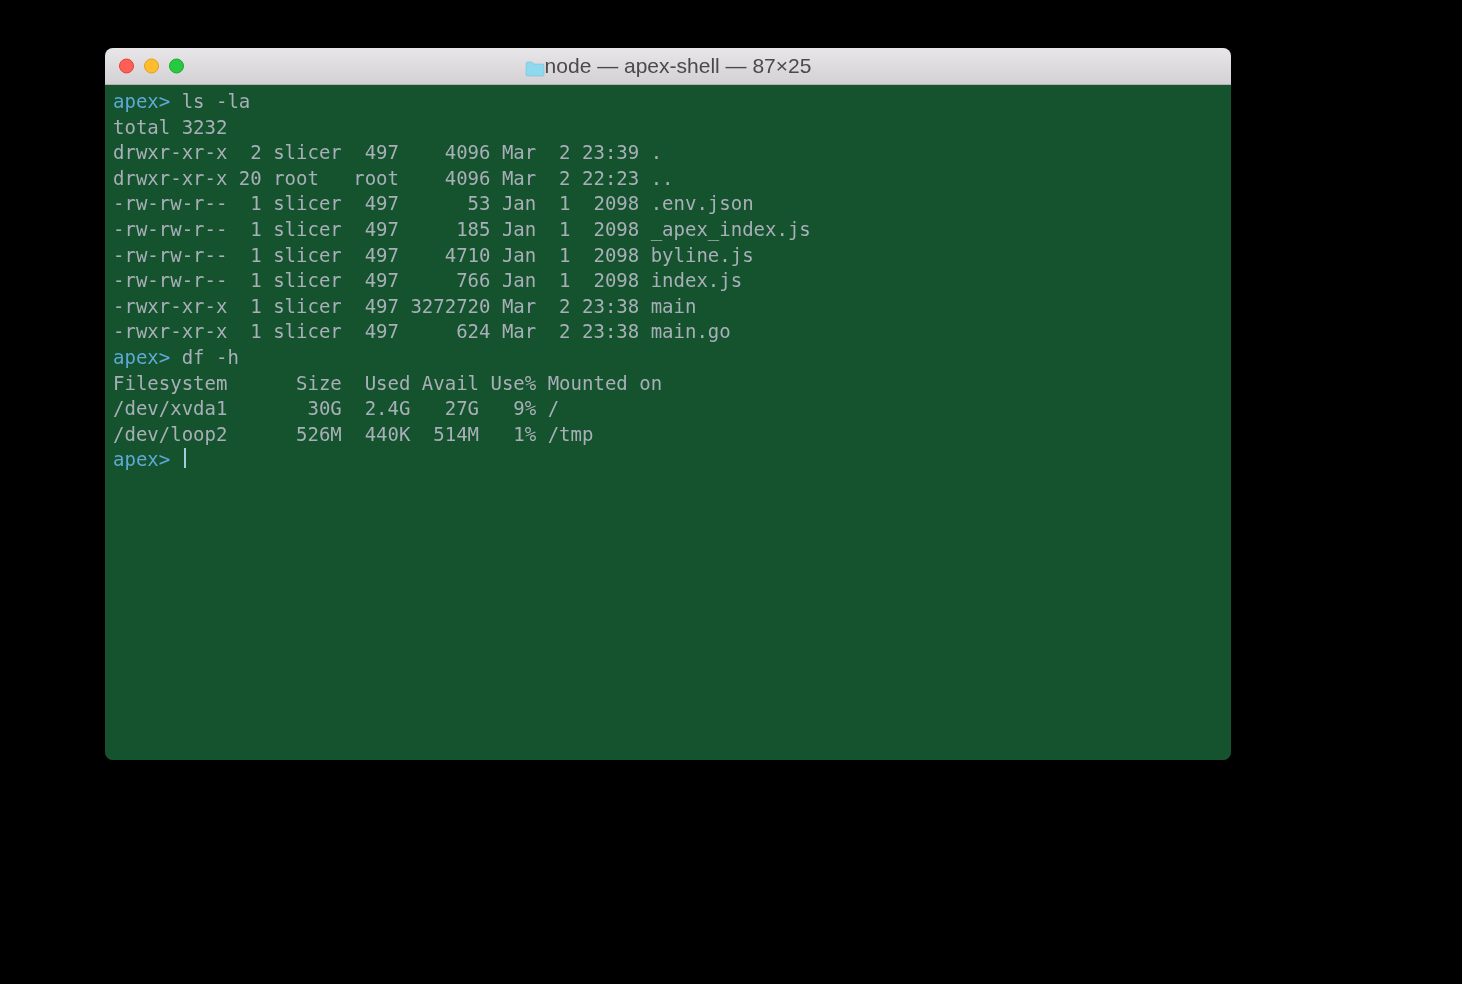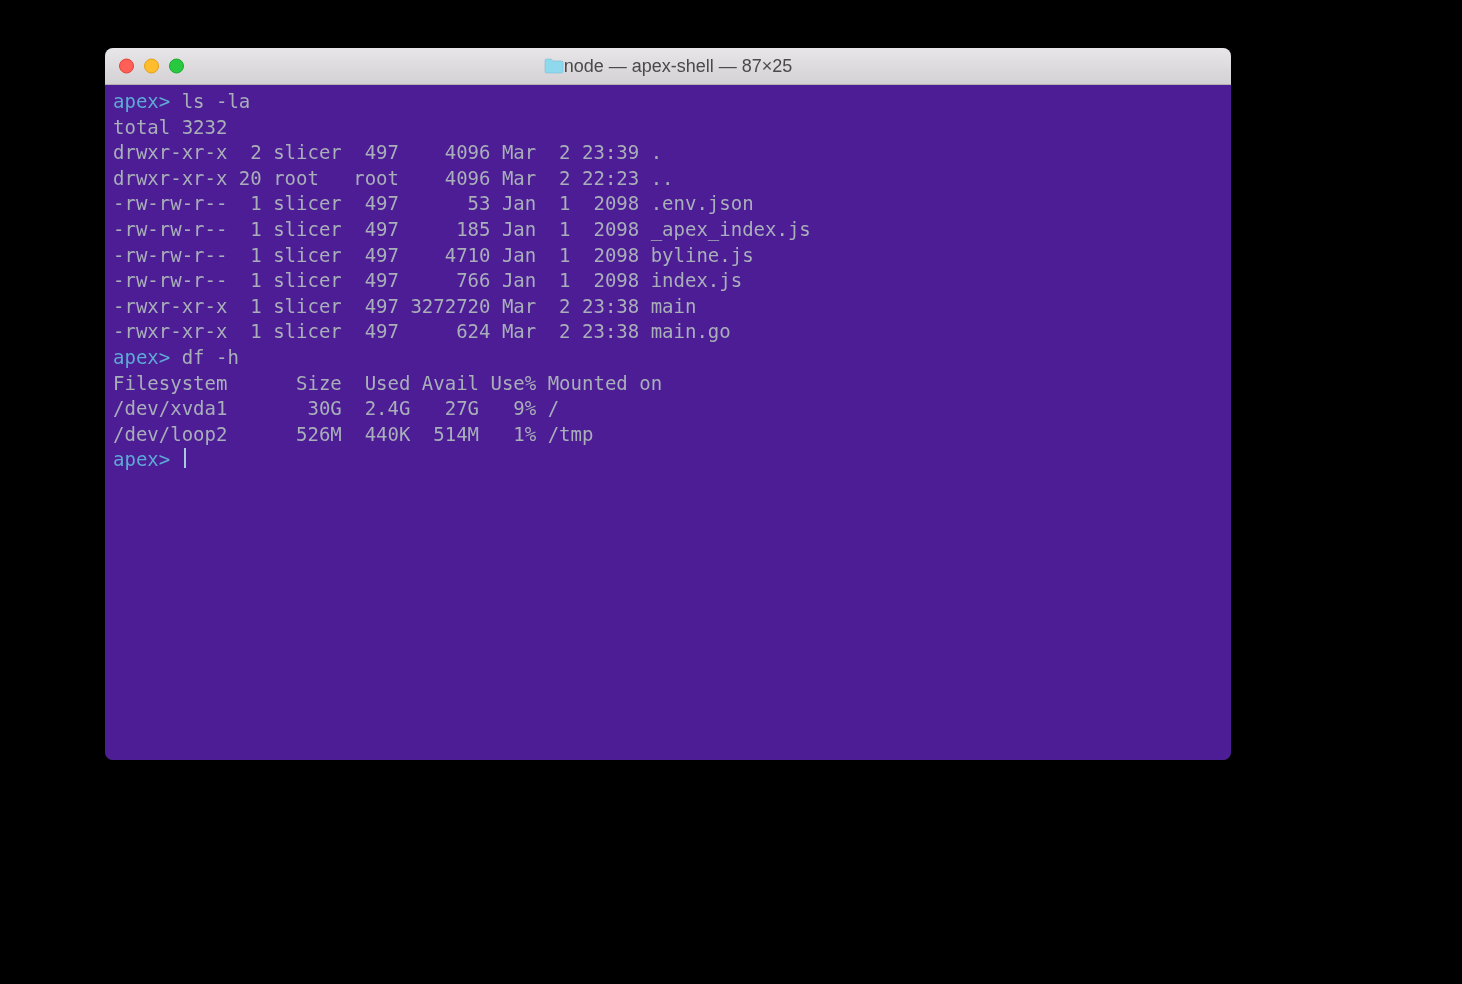--- a/index.html
+++ b/index.html
@@ -49,31 +49,31 @@
   }
   .tl-close    { background: #ff5f57; border: 1px solid #e24238; }
   .tl-min      { background: #ffbd2e; border: 1px solid #e1a116; }
   .tl-zoom     { background: #28c940; border: 1px solid #17ac2c; }
   .title-container {
     margin: 0 auto;
     display: flex;
     align-items: center;
     color: #4a4a4a;
     font-family: -apple-system, BlinkMacSystemFont, "Helvetica Neue", sans-serif;
-    font-size: 18px;
+    font-size: 21px;
     font-weight: 400;
   }
   .folder-icon {
     width: 20px;
     height: 16px;
     display: inline-block;
   }
   .terminal {
     flex: 1;
-    background: #4c1d95;
+    background: #14532d;
     padding: 4px 8px;
     font-size: 19px;
     line-height: 25.6px;
     color: #a9afb9;
     white-space: pre;
     overflow: hidden;
   }
   .prompt { color: #5fa9d6; }
   .cmd    { color: #a9afb9; }
   .cursor {

